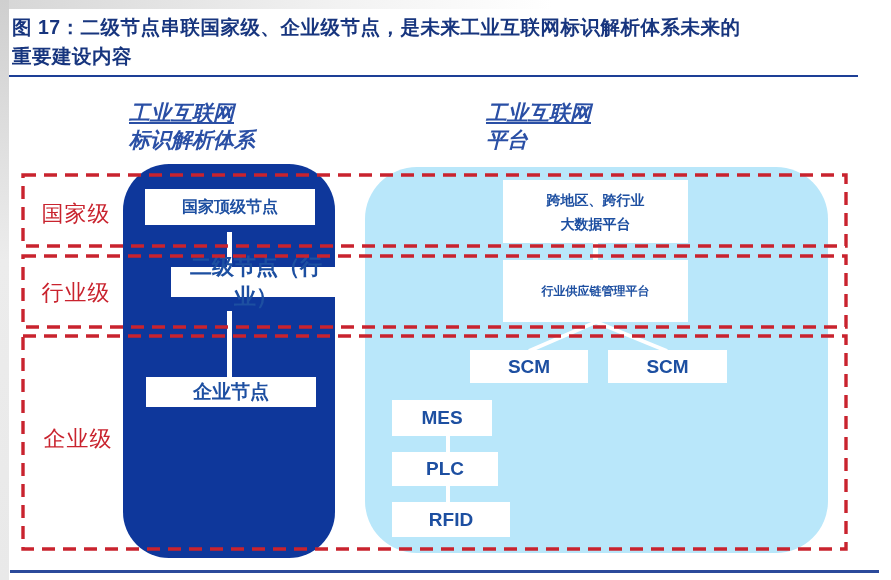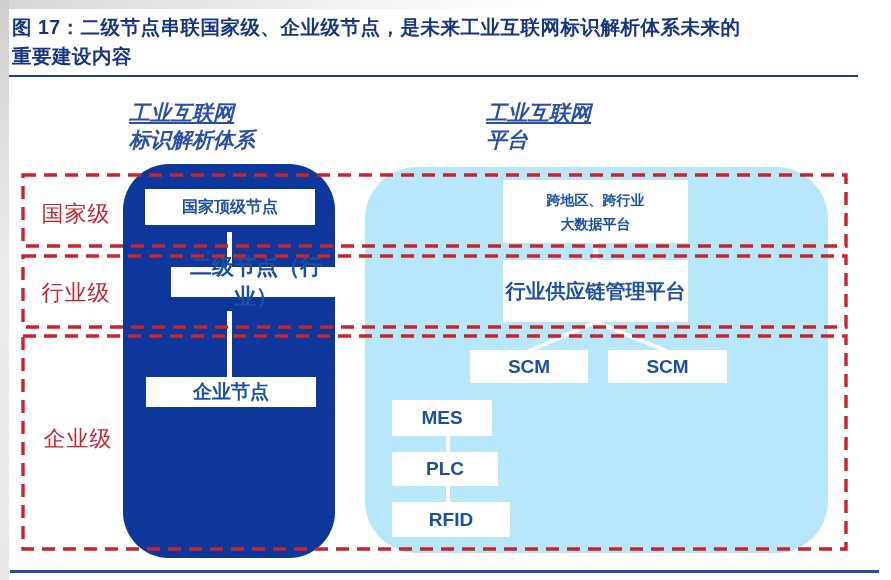--- a/index.html
+++ b/index.html
@@ -28,21 +28,21 @@
     border-radius:46px;background:#0e379b;}
   #platform-panel{left:365px;top:167px;width:463px;height:386px;
     border-radius:52px;background:#b9e7fa;}
   
   .node{background:#ffffff;color:#1d4fa1;font-weight:bold;
     display:flex;align-items:center;justify-content:center;text-align:center;}
   #node-national{left:145px;top:189px;width:170px;height:36px;font-size:16px;}
   #node-secondary{left:145px;top:267px;width:170px;height:30px;font-size:22px;margin-left:26px;}
   #node-enterprise{left:146px;top:377px;width:170px;height:30px;font-size:19px;}
   #box-bigdata{left:503px;top:180px;width:185px;height:63px;font-size:14px;line-height:24px;}
-  #box-supply{left:503px;top:260px;width:185px;height:62px;font-size:20px;}
+  #box-supply{left:503px;top:260px;width:185px;height:62px;font-size:12px;}
   #box-scm-left{left:470px;top:350px;width:118px;height:33px;font-size:19px;}
   #box-scm-right{left:608px;top:350px;width:119px;height:33px;font-size:19px;}
   #box-mes{left:392px;top:400px;width:100px;height:36px;font-size:19px;}
   #box-plc{left:392px;top:452px;width:106px;height:34px;font-size:19px;}
   #box-rfid{left:392px;top:502px;width:118px;height:35px;font-size:19px;}
   
   .connector{background:#ffffff;}
   #conn-nat-sec{left:227px;top:232px;width:5px;height:37px;}
   #conn-sec-ent{left:227px;top:311px;width:5px;height:68px;}
   #conn-big-sup{left:593px;top:241px;width:5px;height:21px;}

